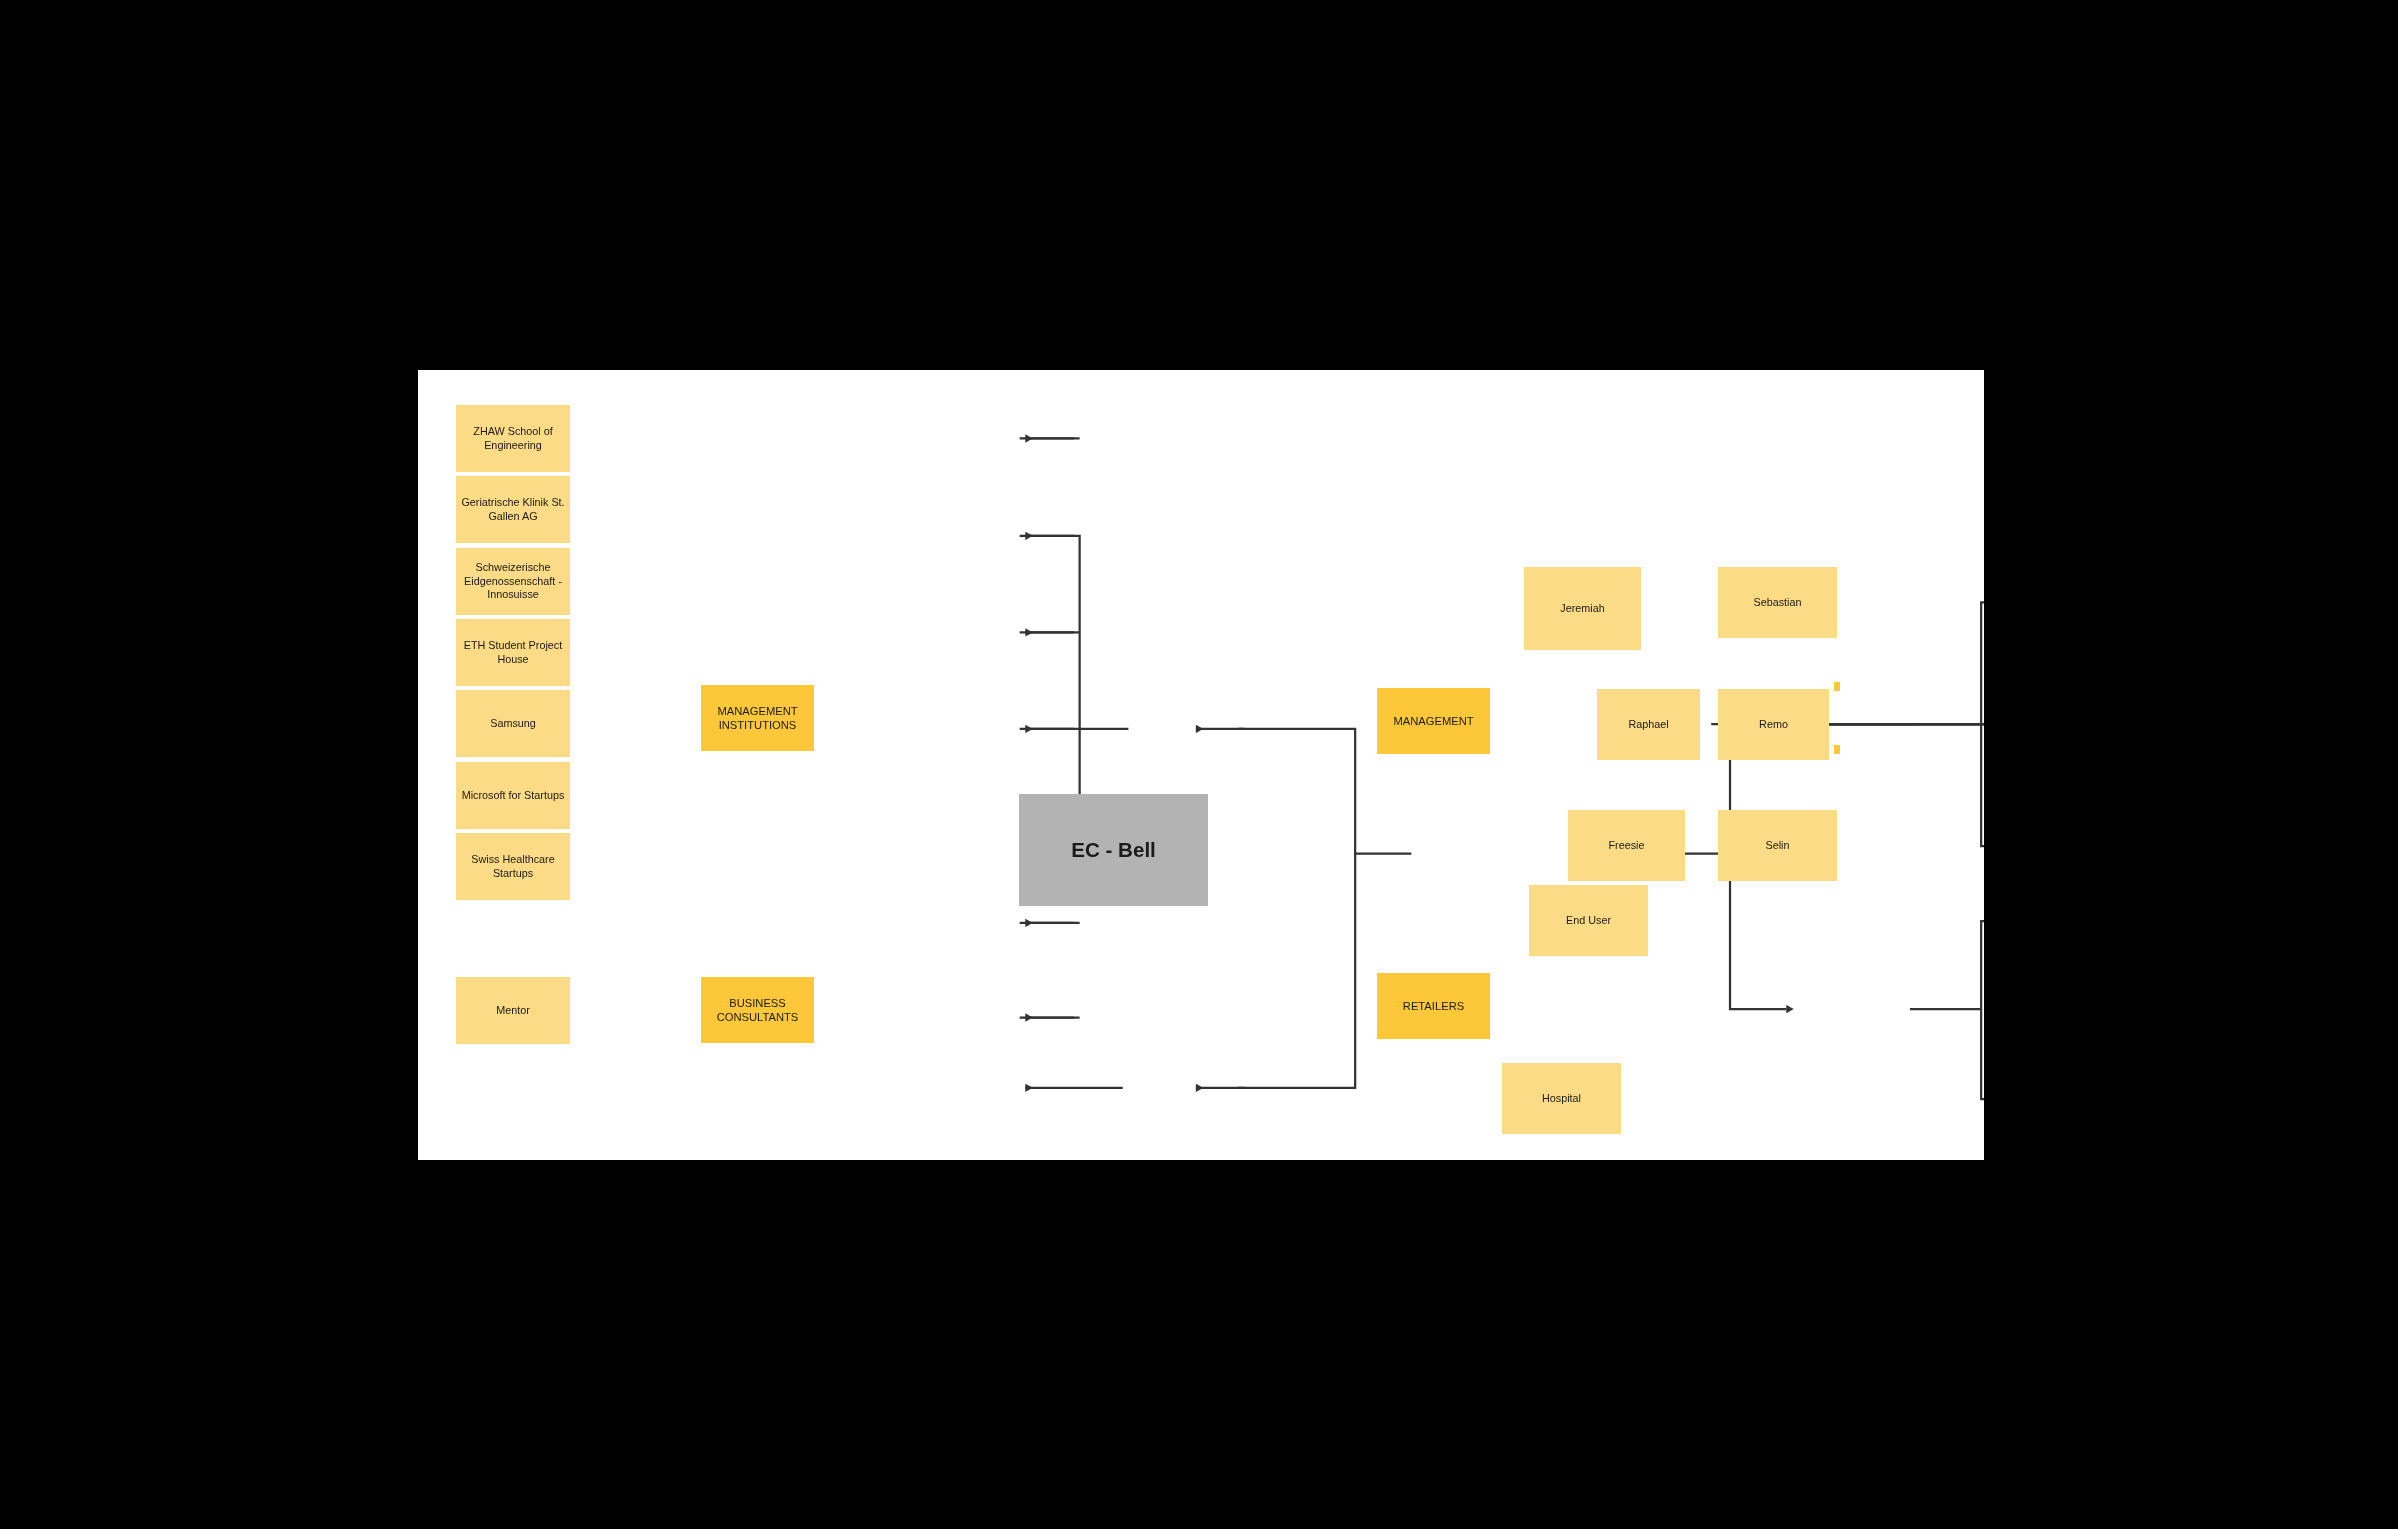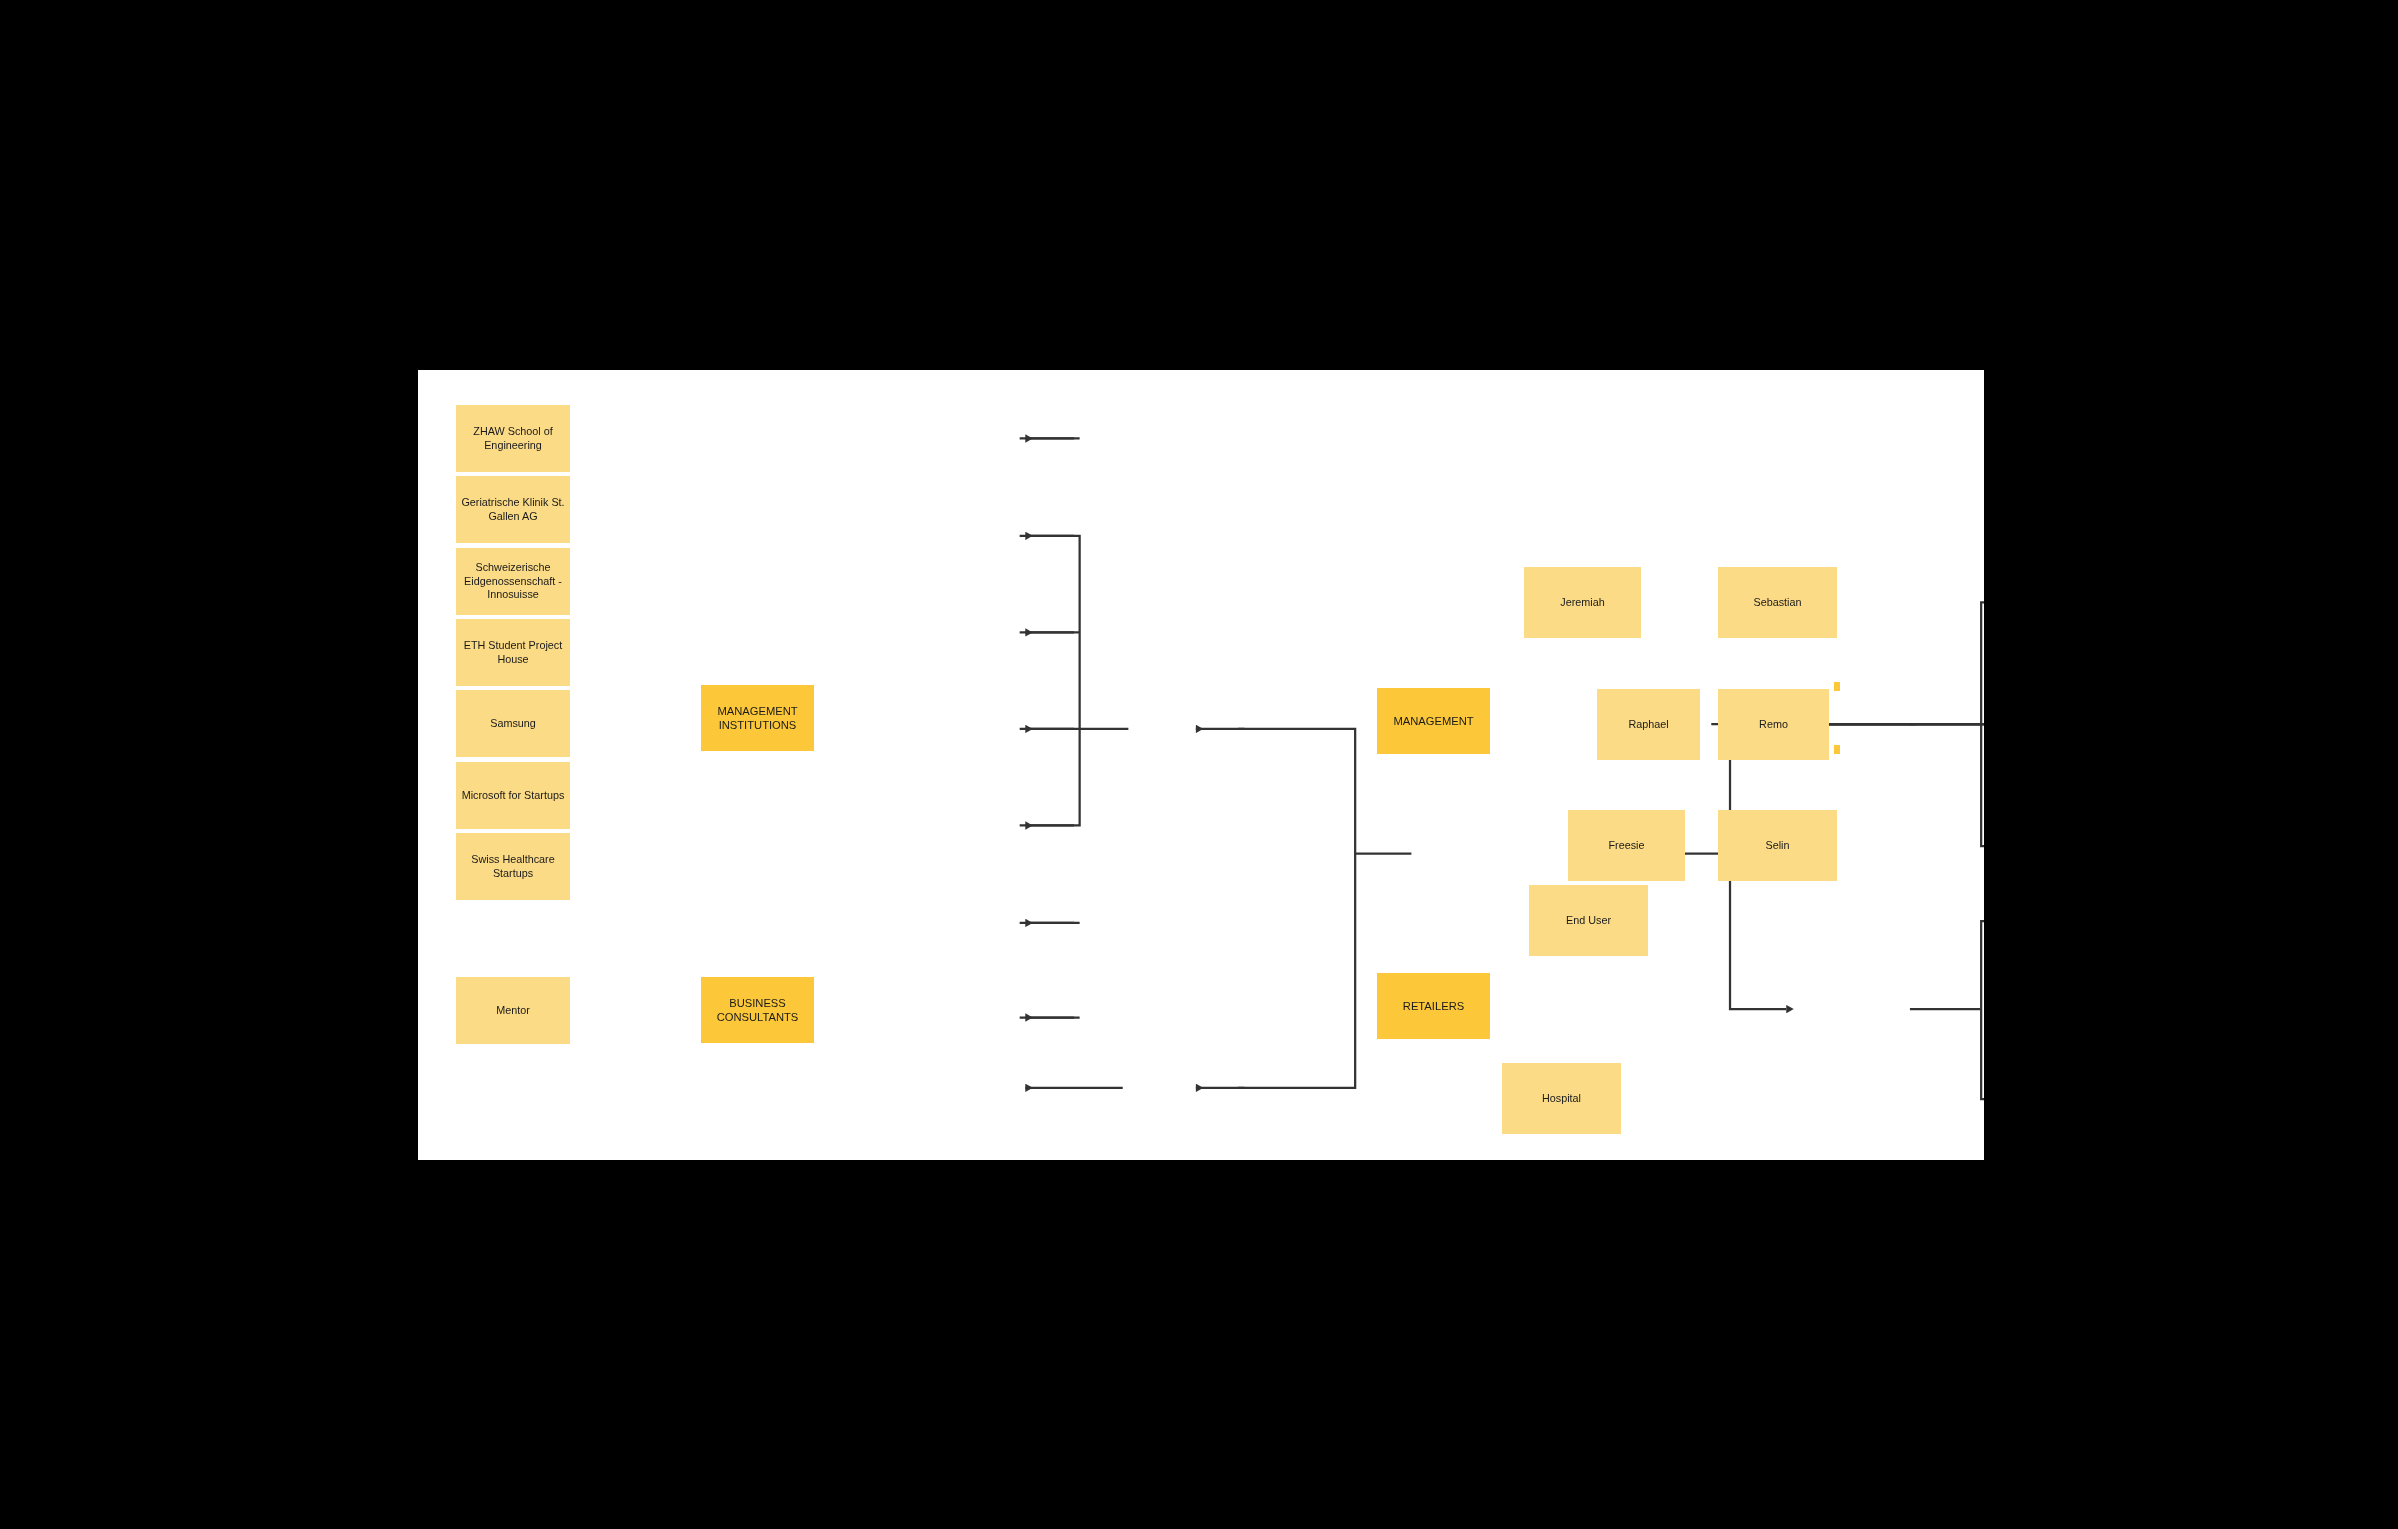--- a/index.html
+++ b/index.html
@@ -94,25 +94,26 @@
   <div class="node n-partner" style="left:38px;top:178px;width:114px;height:67px;">Schweizerische Eidgenossenschaft - Innosuisse</div>
   <div class="node n-partner" style="left:38px;top:249px;width:114px;height:67px;">ETH Student Project House</div>
   <div class="node n-partner" style="left:38px;top:320px;width:114px;height:67px;">Samsung</div>
   <div class="node n-partner" style="left:38px;top:392px;width:114px;height:67px;">Microsoft for Startups</div>
   <div class="node n-partner" style="left:38px;top:463px;width:114px;height:67px;">Swiss Healthcare Startups</div>
   <div class="node n-partner" style="left:38px;top:607px;width:114px;height:67px;">Mentor</div>
 
   <div class="node n-cat" style="left:283px;top:315px;width:113px;height:66px;">MANAGEMENT INSTITUTIONS</div>
   <div class="node n-cat" style="left:283px;top:607px;width:113px;height:66px;">BUSINESS CONSULTANTS</div>
 
+  <div class="node n-core" style="left:601px;top:424px;width:189px;height:112px;">EC - Bell</div>
 
   <div class="node n-cat" style="left:959px;top:318px;width:113px;height:66px;">MANAGEMENT</div>
   <div class="node n-cat" style="left:959px;top:603px;width:113px;height:66px;">RETAILERS</div>
 
-  <div class="node n-person" style="left:1106px;top:197px;width:117px;height:71px;">Jeremiah</div>
+  <div class="node n-person" style="left:1106px;top:197px;width:117px;height:83px;">Jeremiah</div>
   <div class="node n-person" style="left:1300px;top:197px;width:119px;height:71px;">Sebastian</div>
   <div class="node n-person" style="left:1179px;top:319px;width:103px;height:71px;">Raphael</div>
   <div class="node n-person" style="left:1300px;top:319px;width:111px;height:71px;">Remo</div>
   <div class="node n-person" style="left:1106px;top:440px;width:117px;height:71px;margin-left:44px;">Freesie</div>
   <div class="node n-person" style="left:1300px;top:440px;width:119px;height:71px;">Selin</div>
 
   <div class="sliver" style="left:1416px;top:312px;width:5.6px;height:9.4px;"></div>
   <div class="sliver" style="left:1416px;top:375px;width:5.6px;height:9.4px;"></div>
 
   <div class="node n-person" style="left:1111px;top:515px;width:119px;height:71px;">End User</div>

